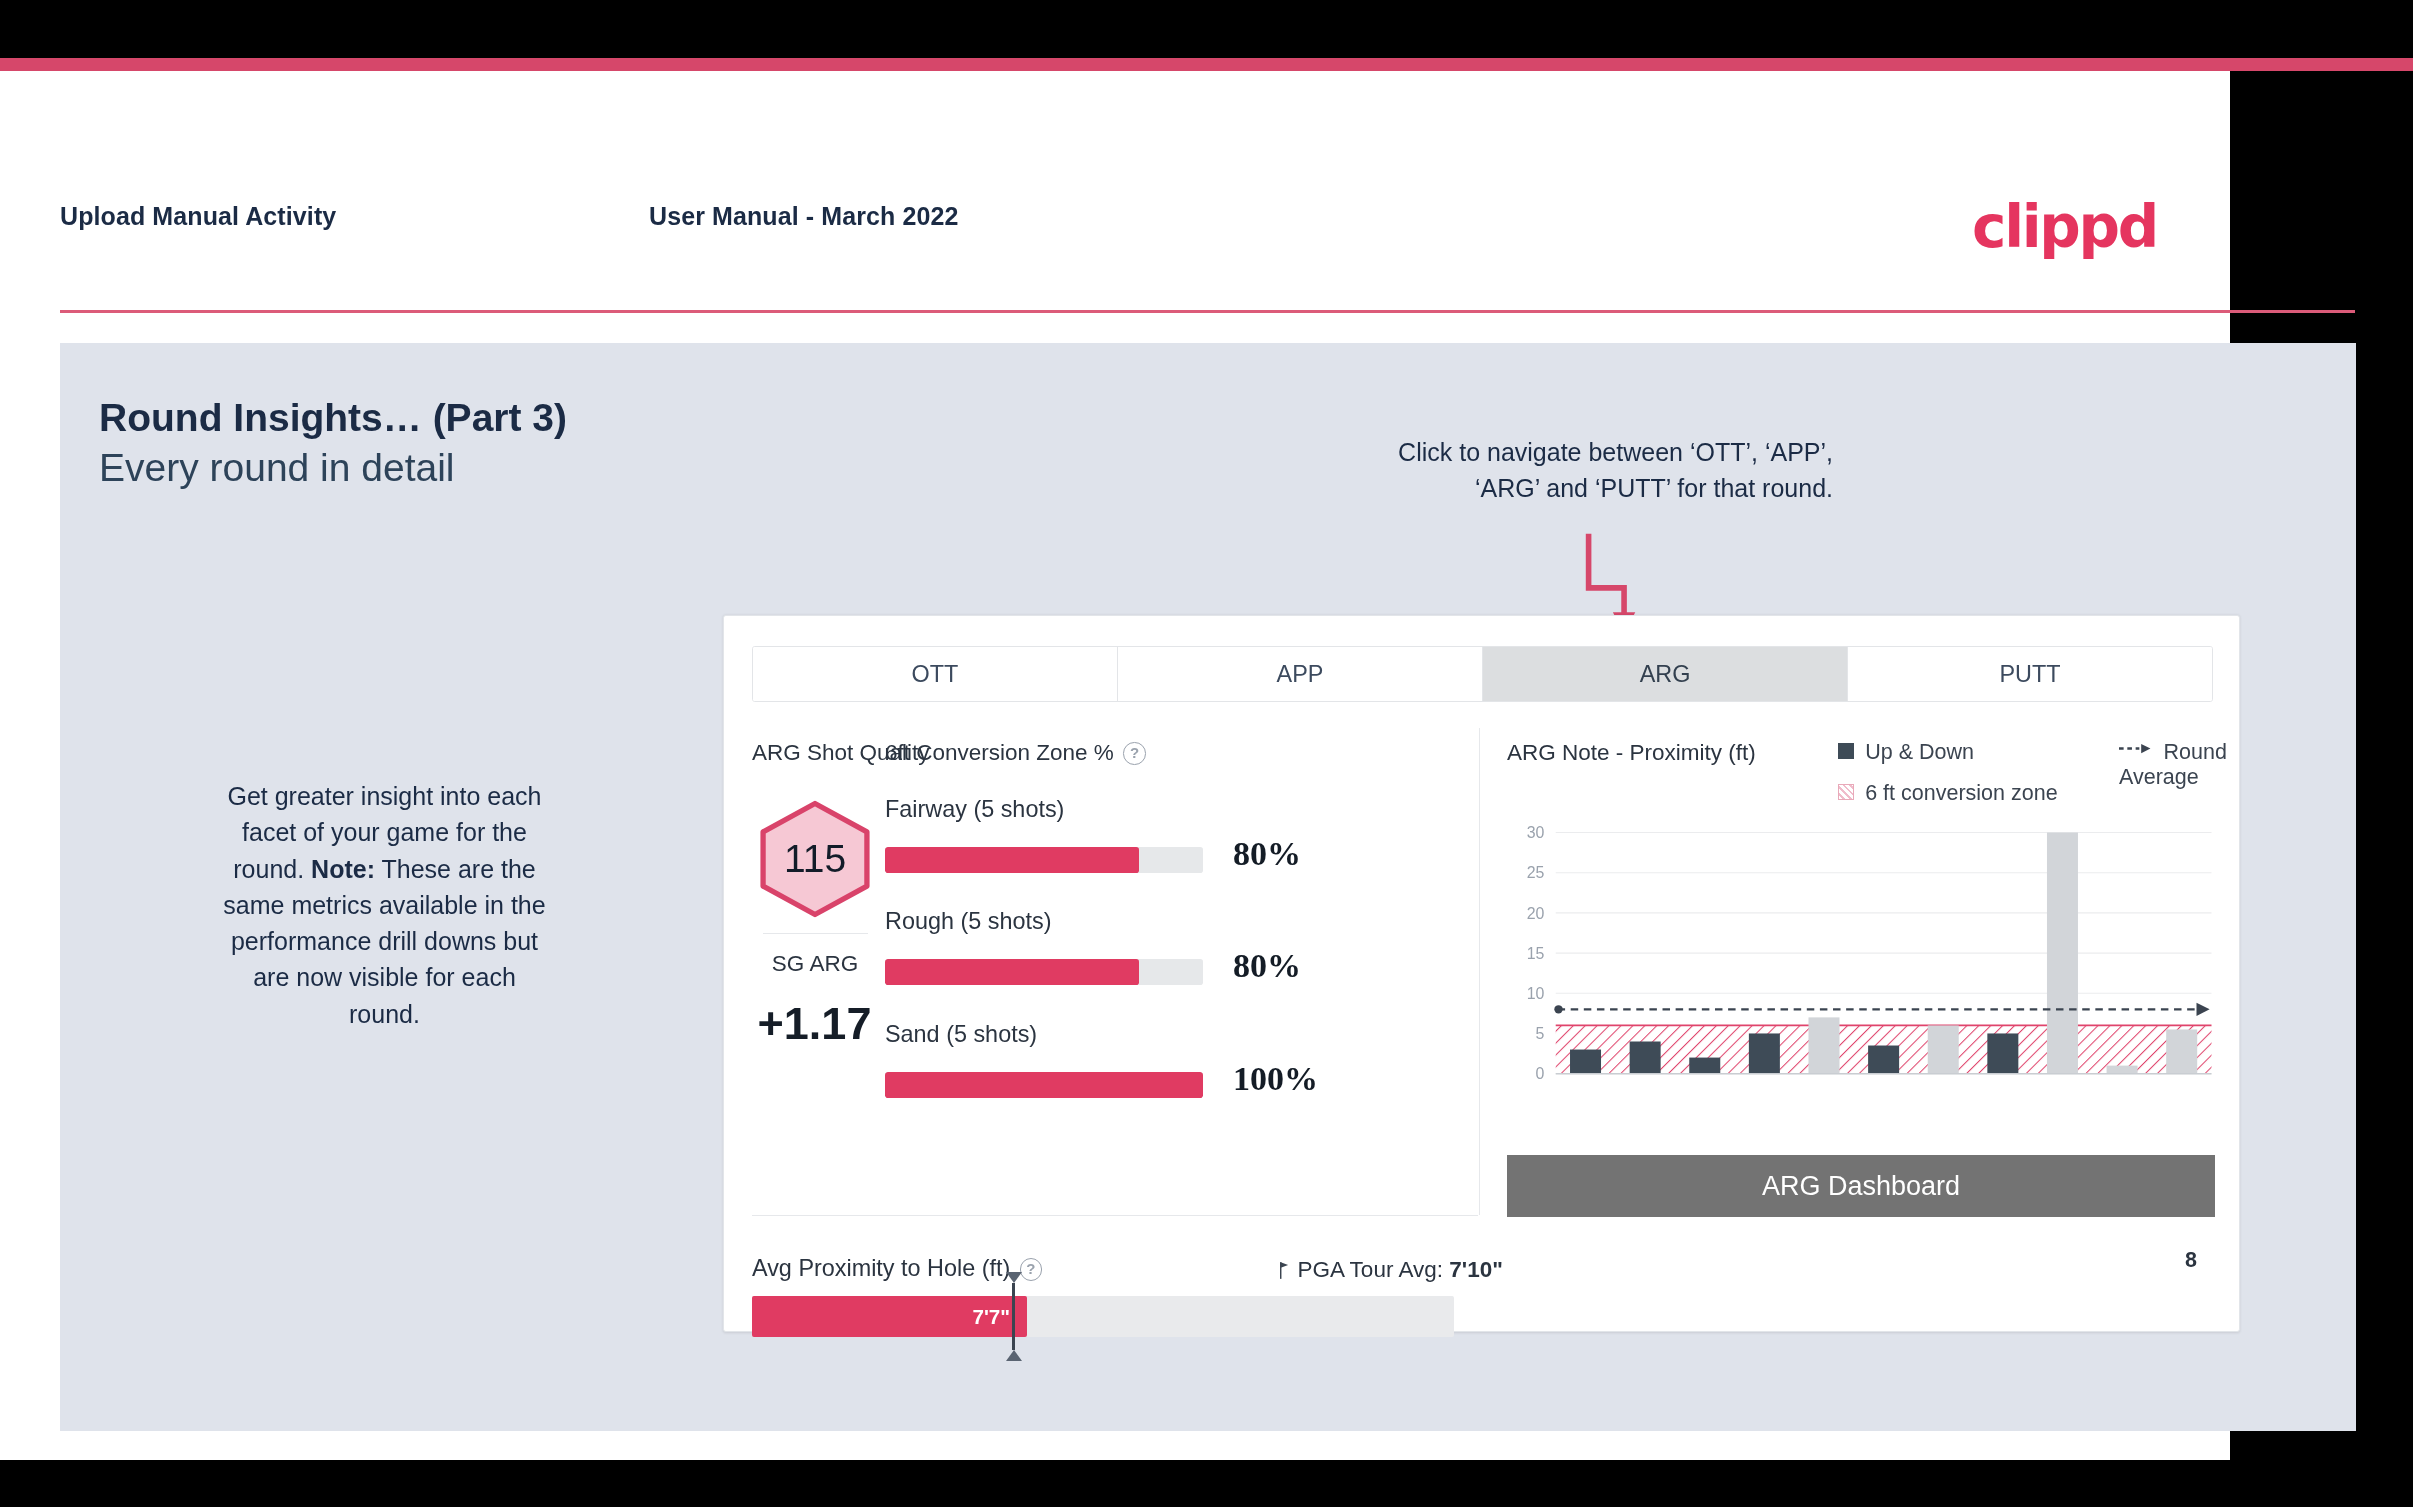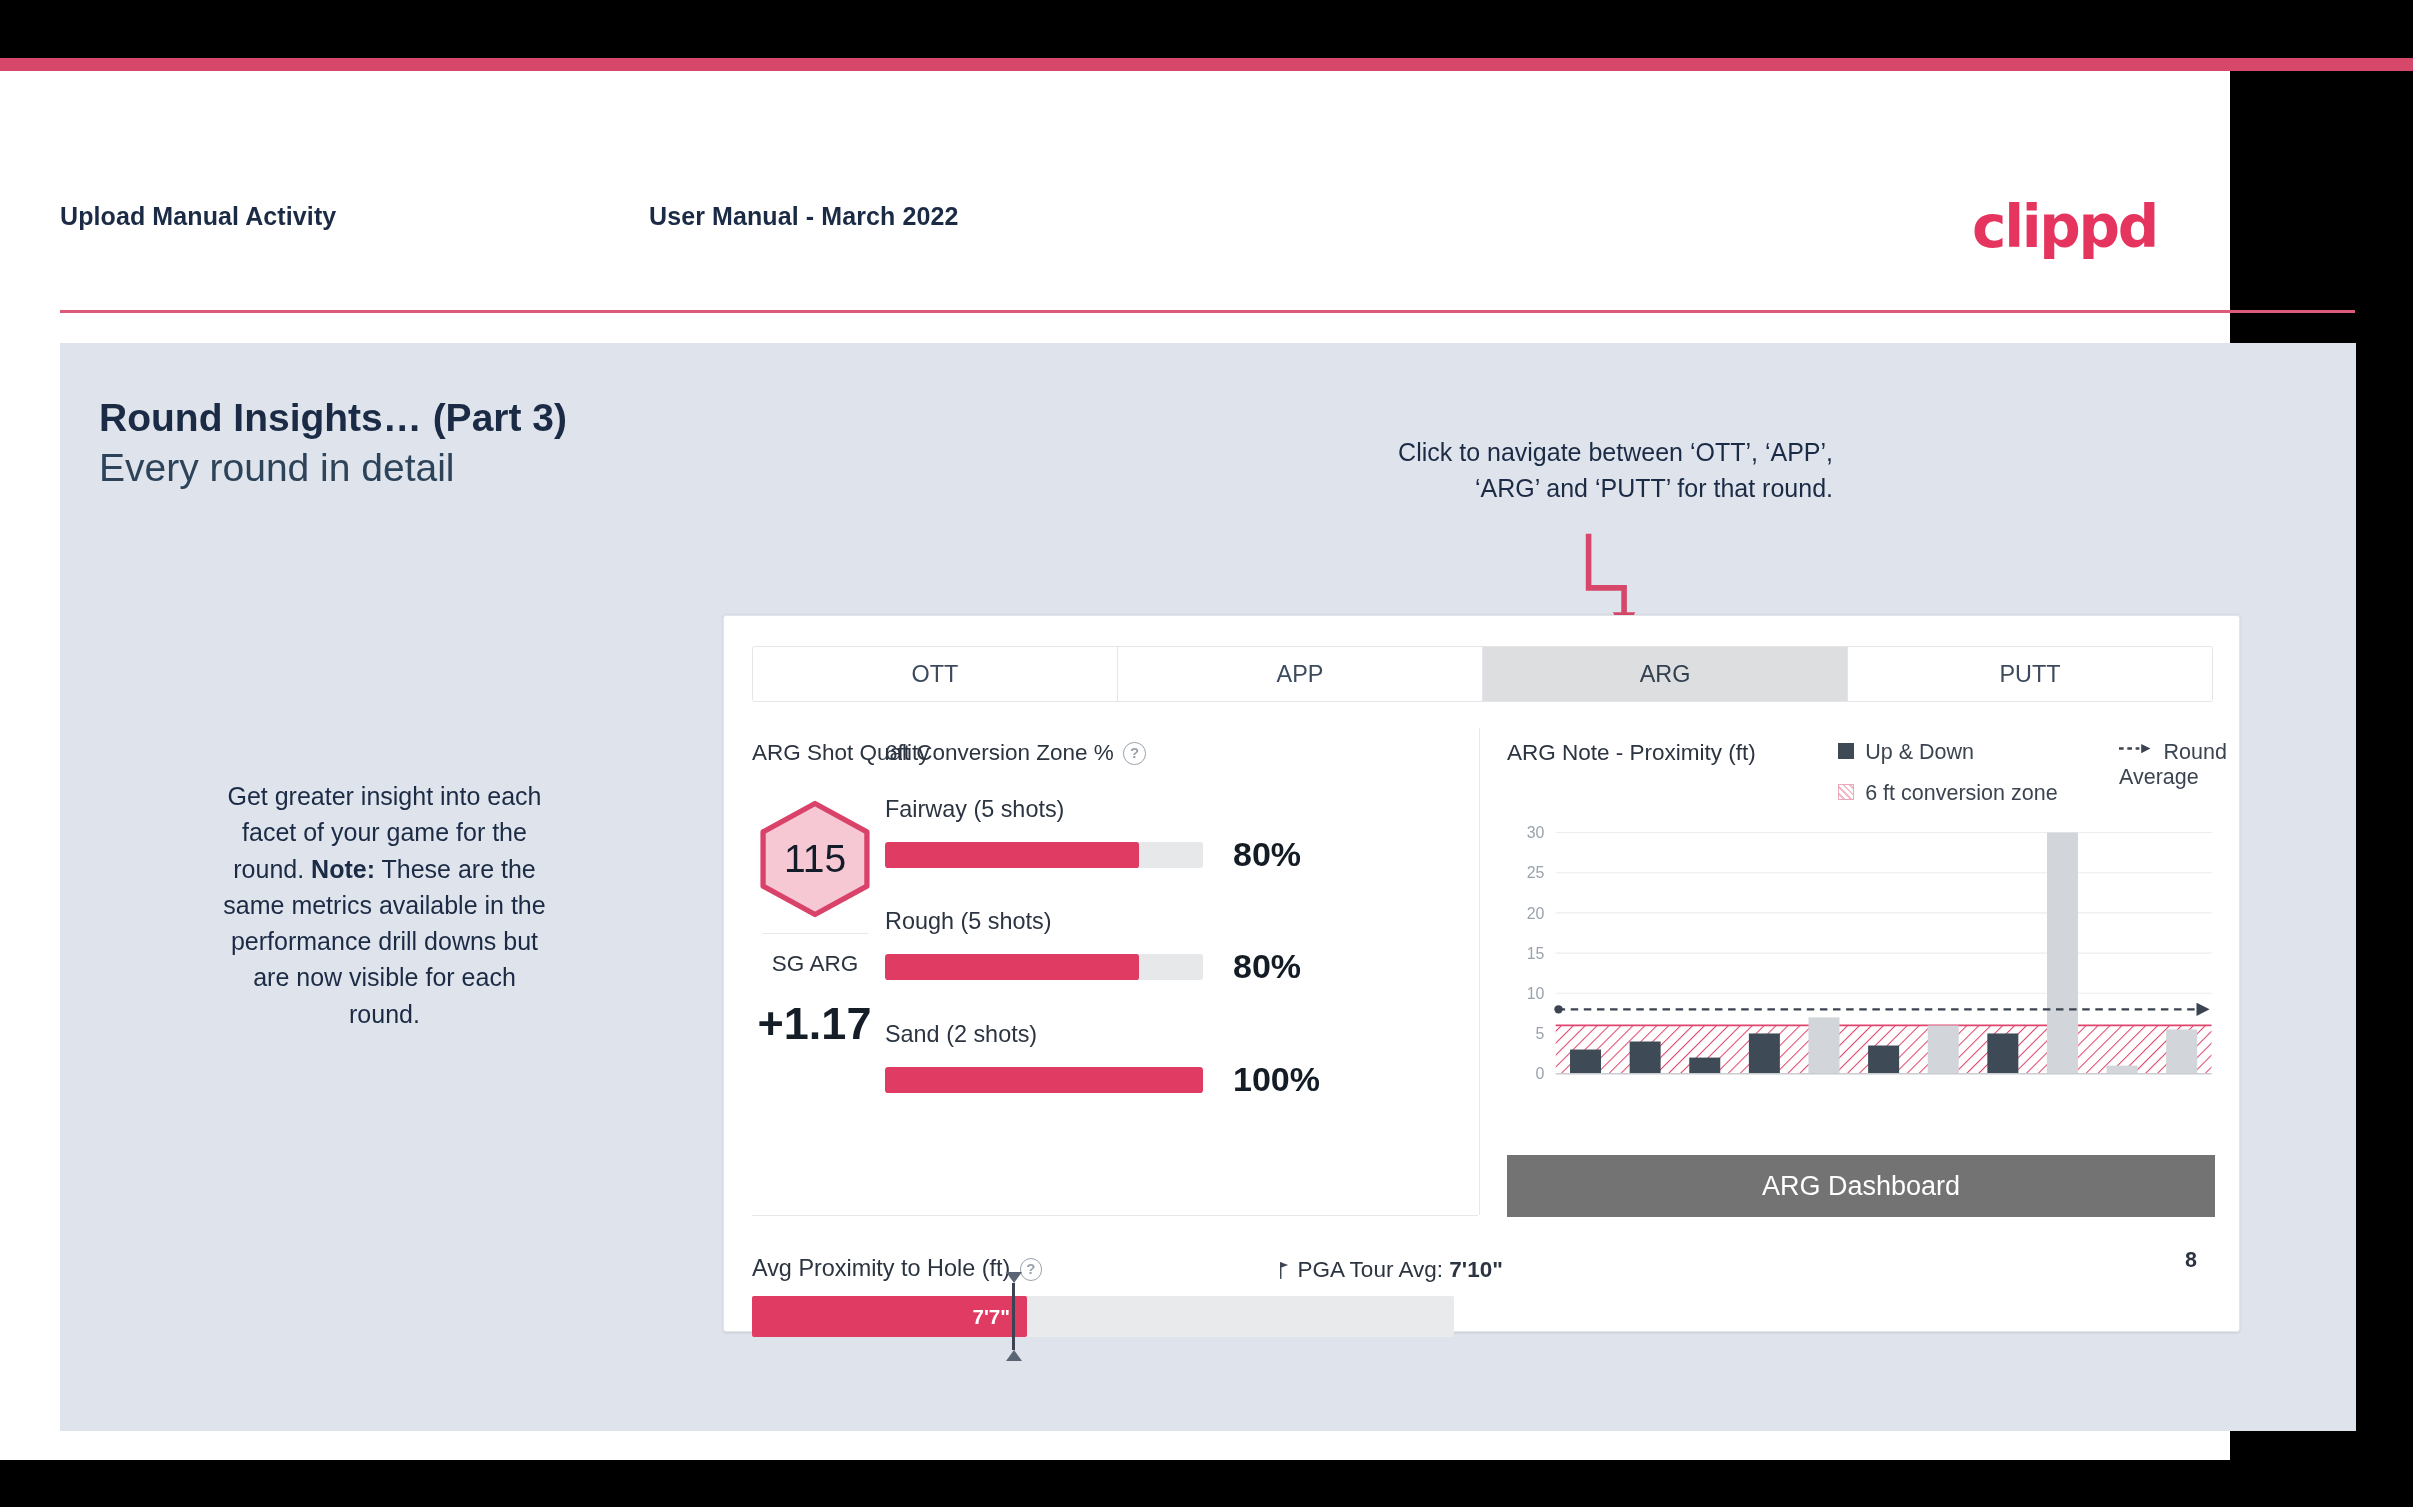--- a/index.html
+++ b/index.html
@@ -89,21 +89,21 @@
               font-size: 39px; font-weight: 500; color: #131c29; }
 
   .sg-label { position: absolute; left: 32px; top: 335px; width: 118px; text-align: center;
               font-size: 22.5px; color: #2b3440; }
   .sg-value { position: absolute; left: 13px; top: 373px; width: 155px; text-align: center;
               font-size: 45px; font-weight: 600; color: #151d27; margin-top: 9px; }
   .sg-rule  { position: absolute; left: 39px; top: 317px; width: 105px; height: 0.9px; background: #e6e8eb; }
 
   .zone { position: absolute; left: 161px; }
   .zone-name { font-size: 23.4px; color: #2b3440; margin-bottom: 12px; }
-  .bar-row { display: flex; align-items: center; }
+  .bar-row { display: flex; align-items: flex-end; font-family: Liberation Serif, serif; }
   .bar-track { width: 318px; height: 26px; background: #e6e8ea; border-radius: 2.8px; overflow: hidden; }
   .bar-fill  { height: 100%; background: #e03b62; border-radius: 2.8px; }
   .bar-pct   { margin-left: 30px; font-size: 34px; font-weight: 700; color: #141c26; }
 
   
   .prox-label { position: absolute; left: 28px; top: 639px; font-size: 23.4px; color: #2b3440; }
   .prox-pga   { position: absolute; left: 553px; top: 641px; font-size: 22.5px; color: #2b3440; }
   .prox-pga b { font-weight: 700; }
   .flag-icon  { display:inline-block; width: 13px; height: 19px; vertical-align: -2.8px; margin-right: 7.5px; }
   .prox-track { position: absolute; left: 28px; top: 680px; width: 702px; height: 41px; background: #e9eaec; border-radius: 1.9px; }
@@ -210,21 +210,21 @@
         <div class="zone-name">Rough (5 shots)</div>
         <div class="bar-row">
           <div class="bar-track">
             <div class="bar-fill" id="zf1" style="width: 80%;"></div>
           </div>
           <div class="bar-pct">80%</div>
         </div>
       </div>
 
       <div class="zone" style="top:405px">
-        <div class="zone-name">Sand (2 shots)</div>
+        <div class="zone-name">Sand (5 shots)</div>
         <div class="bar-row">
           <div class="bar-track">
             <div class="bar-fill" id="zf2" style="width: 100%;"></div>
           </div>
           <div class="bar-pct">100%</div>
         </div>
       </div>
 
       <div class="prox-label">
         <span>Avg Proximity to Hole (ft)</span><span class="qmark">?</span>

